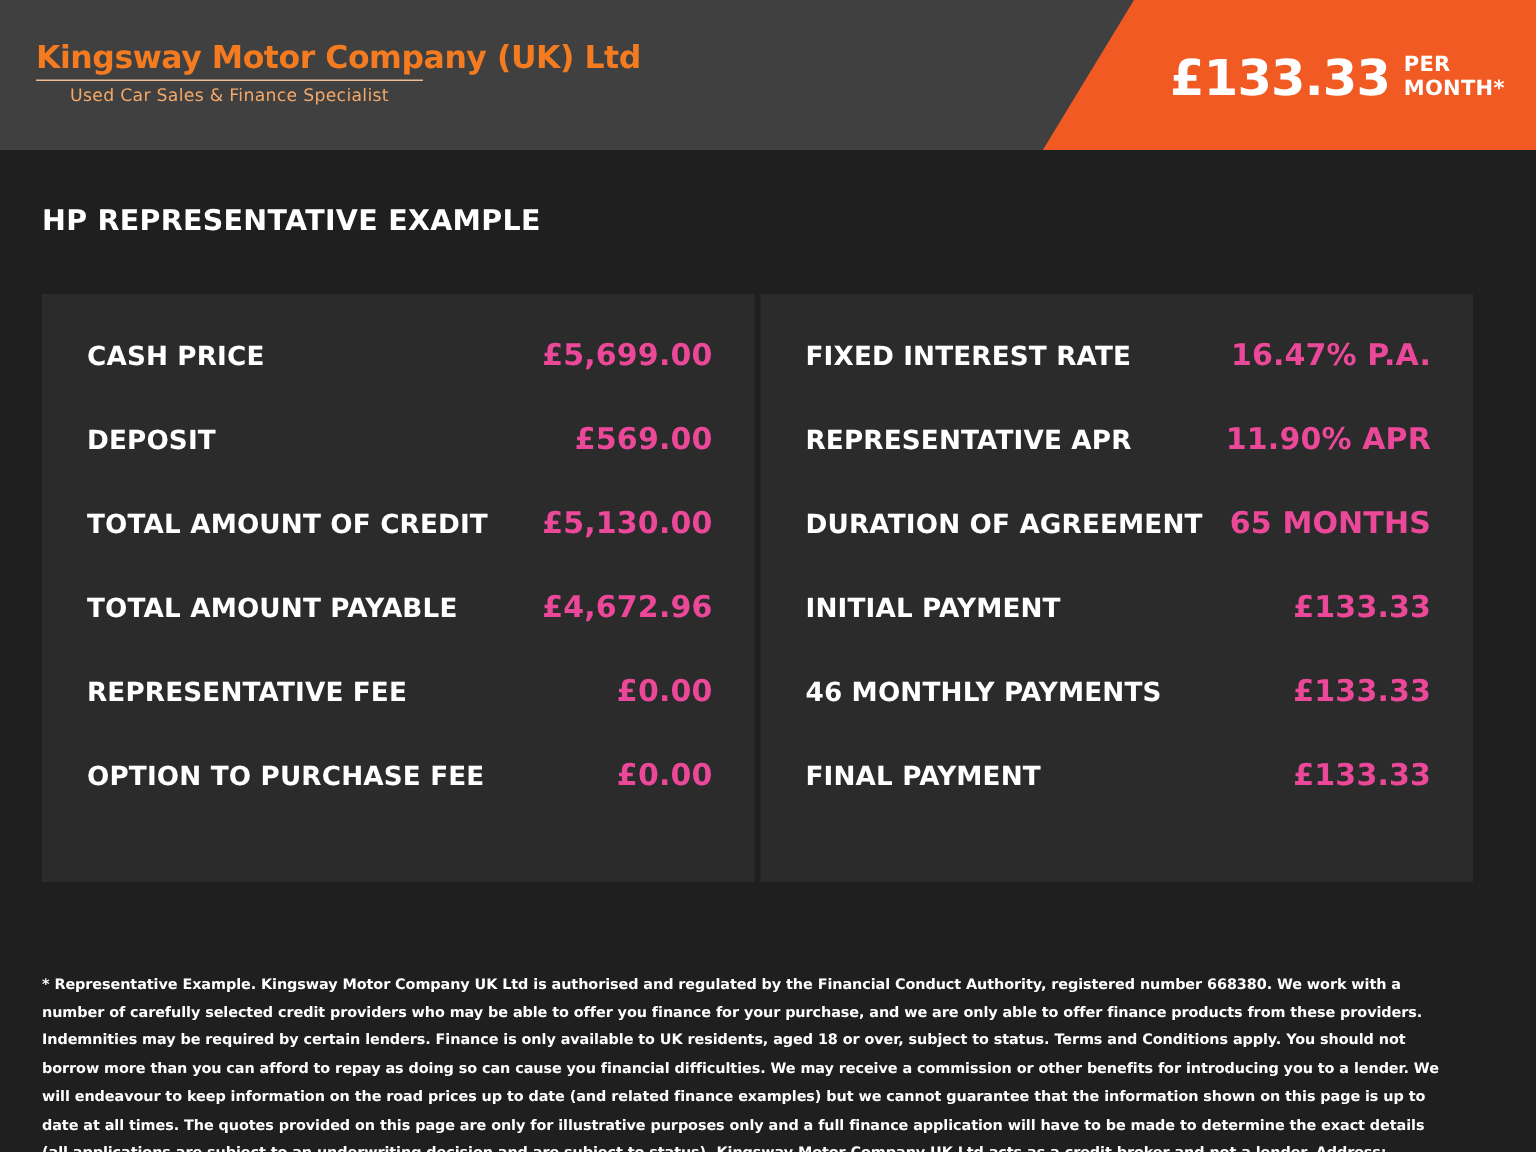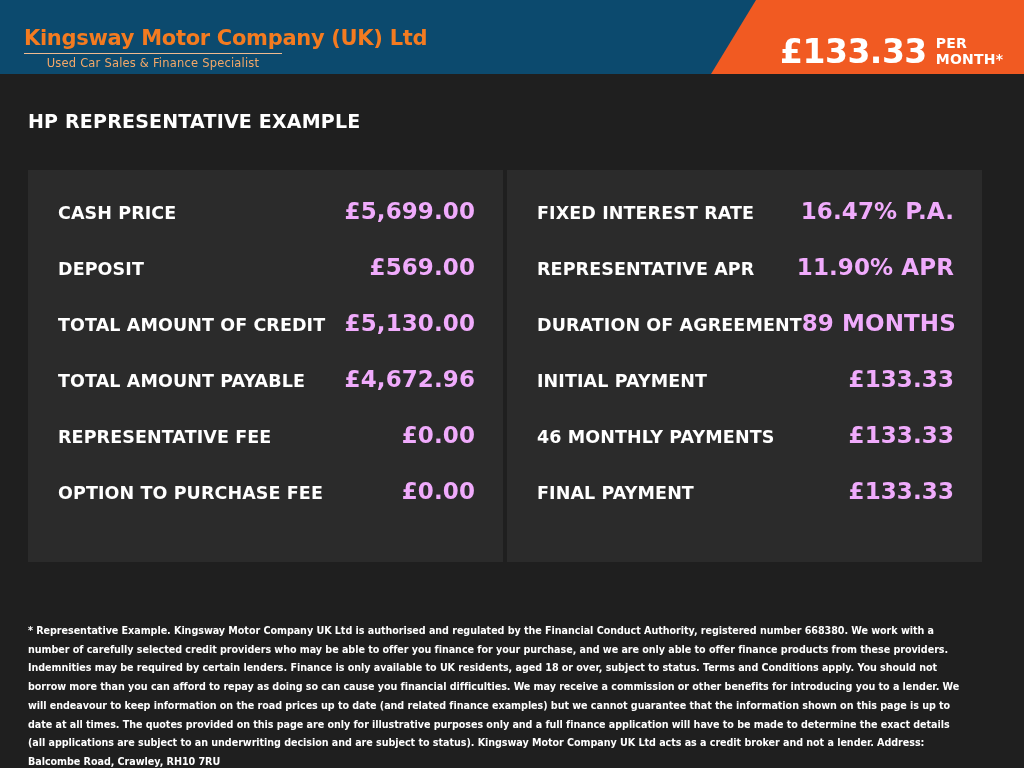--- a/index.html
+++ b/index.html
@@ -14,22 +14,22 @@
     position: relative;
     width: 1024px;
     height: 768px;
     background: #1f1f1f;
   }
 
   
   .header {
     position: relative;
     width: 1024px;
-    height: 74px;
-    background: #0c4a6e;
+    height: 100px;
+    background: #404040;
     overflow: hidden;
   }
   .brand {
     position: absolute;
     left: 24px;
     top: 26px;
   }
   .brand-name {
     font-size: 21px;
     font-weight: bold;
@@ -122,23 +122,23 @@
   }
   .row-label {
     font-size: 17.5px;
     font-weight: bold;
     color: #ffffff;
     letter-spacing: 0.1px;
     font-family: "DejaVu Sans", sans-serif;
     white-space: nowrap;
   }
   .row-value {
-    font-size: 23px;
-    font-weight: bold;
-    color: #f0abfc;
+    font-size: 20px;
+    font-weight: bold;
+    color: #ec4899;
     letter-spacing: 0.1px;
     font-family: "DejaVu Sans", sans-serif;
     white-space: nowrap;
   }
 
   
   .disclaimer {
     position: absolute;
     left: 28px;
     top: 548px;
@@ -205,21 +205,21 @@
         <div class="row">
           <span class="row-label">FIXED INTEREST RATE</span>
           <span class="row-value">16.47% P.A.</span>
         </div>
         <div class="row">
           <span class="row-label">REPRESENTATIVE APR</span>
           <span class="row-value">11.90% APR</span>
         </div>
         <div class="row">
           <span class="row-label">DURATION OF AGREEMENT</span>
-          <span class="row-value">89 MONTHS</span>
+          <span class="row-value">65 MONTHS</span>
         </div>
         <div class="row">
           <span class="row-label">INITIAL PAYMENT</span>
           <span class="row-value">£133.33</span>
         </div>
         <div class="row">
           <span class="row-label">46 MONTHLY PAYMENTS</span>
           <span class="row-value">£133.33</span>
         </div>
         <div class="row">

